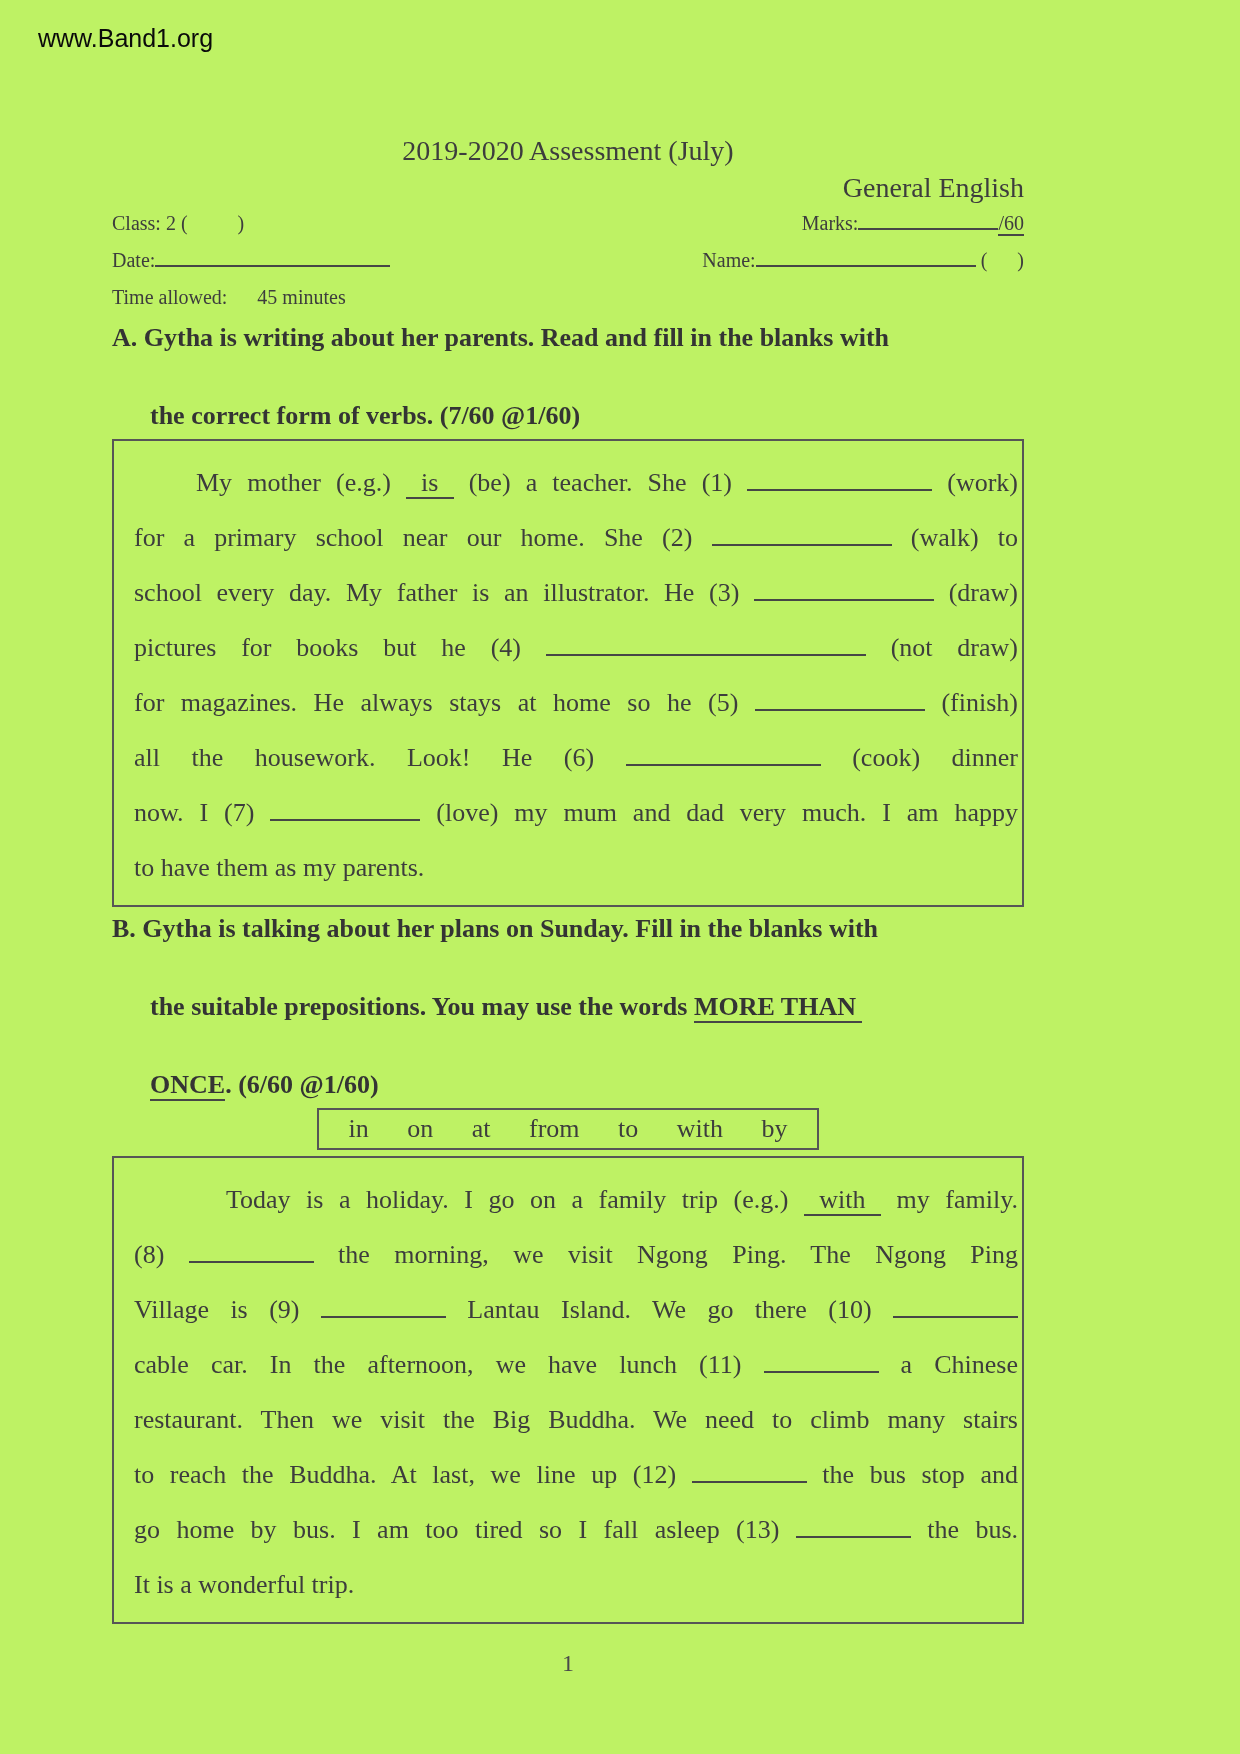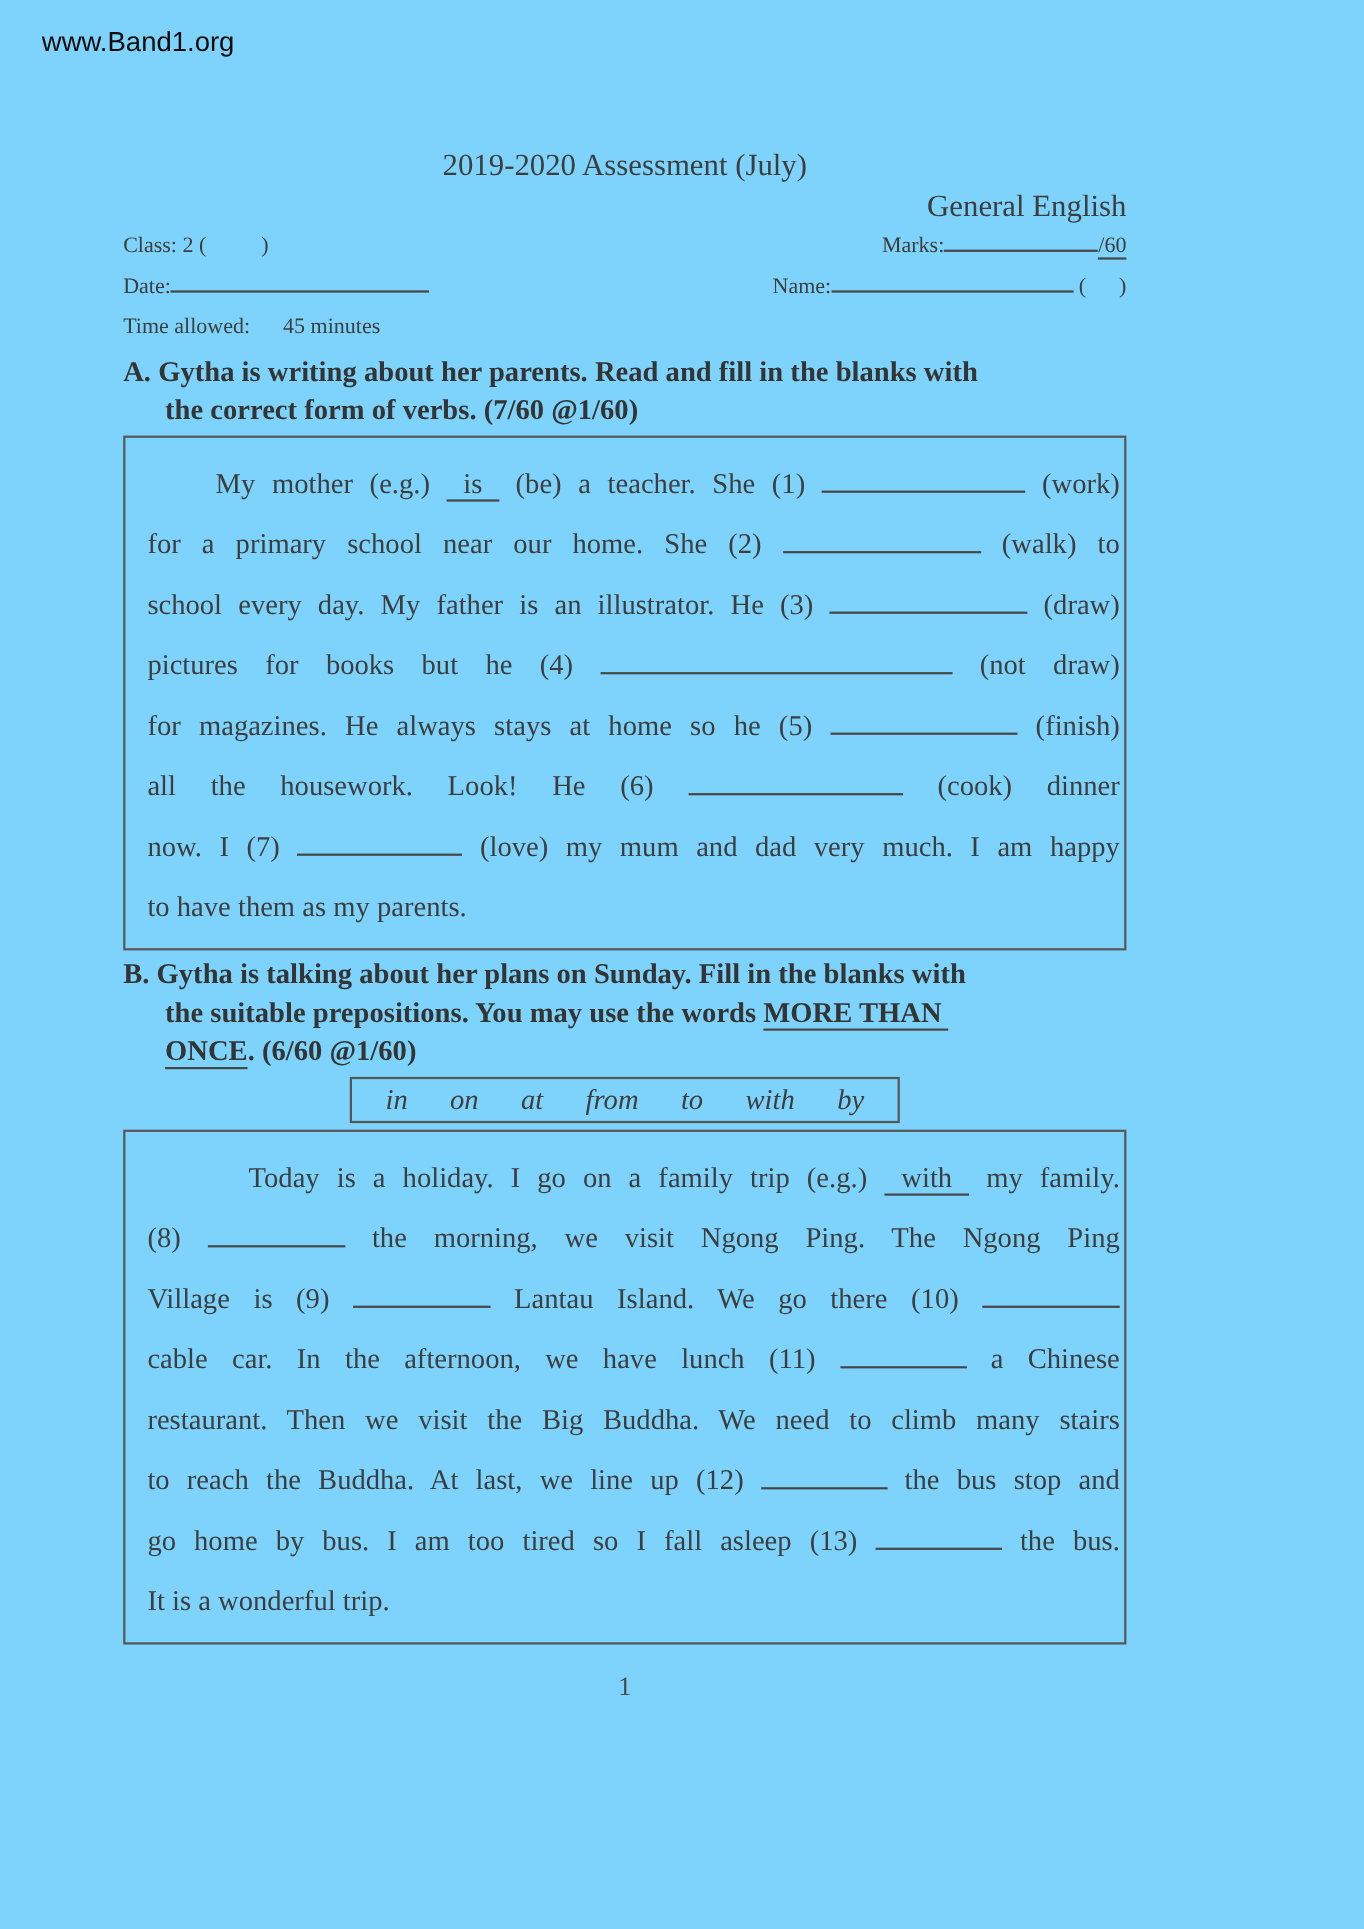--- a/index.html
+++ b/index.html
@@ -1,61 +1,61 @@
 <!DOCTYPE html>
 <html><head>
 <meta charset="utf-8">
 <style>
   html,body{margin:0;padding:0;background:#e8e8e8;}
   .page{
     position:relative;
     width:1240px;height:1754px;
     margin:0 auto;
-    background:#7dd3fc;
+    background:#bef264;
     font-family:"Liberation Serif", serif;
     color:#3d3d3d;
     overflow:hidden;
   }
   .watermark{
     position:absolute;top:24px;left:38px;
     font-family:"Liberation Sans", sans-serif;
     font-size:25px;color:#0a0a0a;
   }
   .content{
     position:absolute;left:112px;top:134px;width:912px;
   }
   .title{text-align:center;font-size:28px;line-height:34px;}
   .subtitle{text-align:right;font-size:28px;line-height:34px;margin-top:3px;}
   .hrow{
     display:flex;justify-content:space-between;
     font-size:20px;line-height:37px;
   }
   .hrow > div{white-space:pre-wrap;}
   .heading{font-weight:bold;font-size:26px;line-height:35px;color:#343434;margin-top:4px;}
-  .heading .cont{padding-left:38px;}
+  .heading .cont{padding-left:38px;margin-top:43px;}
   .box{
     border:2.5px solid #565656;
     padding:14px 4px 10px 20px;
     font-size:26px;
     margin-top:6px;
   }
   .pline{line-height:55px;min-height:55px;}
   .pline.j{text-align:justify;text-align-last:justify;}
   .blank{
     display:inline-block;
     height:1em;
     border-bottom:2px solid #464646;
     vertical-align:baseline;
   }
   .uline{
     border-bottom:2px solid #464646;
     white-space:pre;
   }
   .heading .uline{border-bottom-width:2.5px;}
-  .wordbank-wrap{display:flex;justify-content:center;margin-top:6px;font-style:italic;}
+  .wordbank-wrap{display:flex;justify-content:center;margin-top:6px;}
   .wordbank{
     border:2.5px solid #565656;
     padding:1px 30px;
     font-size:26px;line-height:36px;
     word-spacing:32px;
   }
   .pagenum{
     text-align:center;font-size:24px;margin-top:26px;color:#4a4a4a;
   }
 </style>

